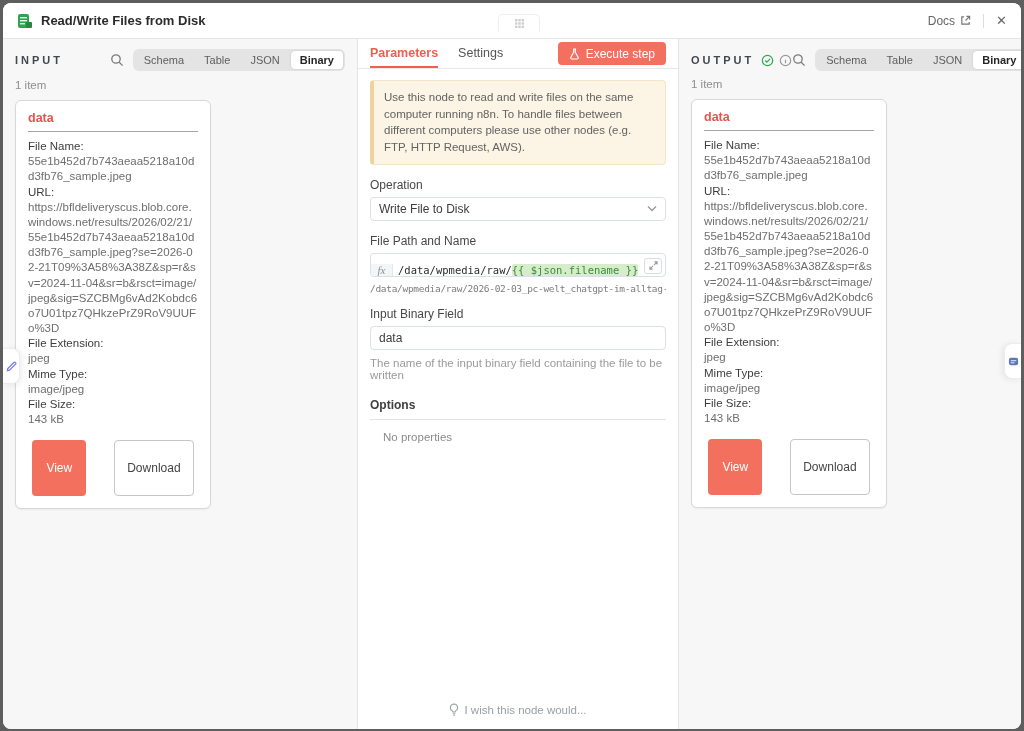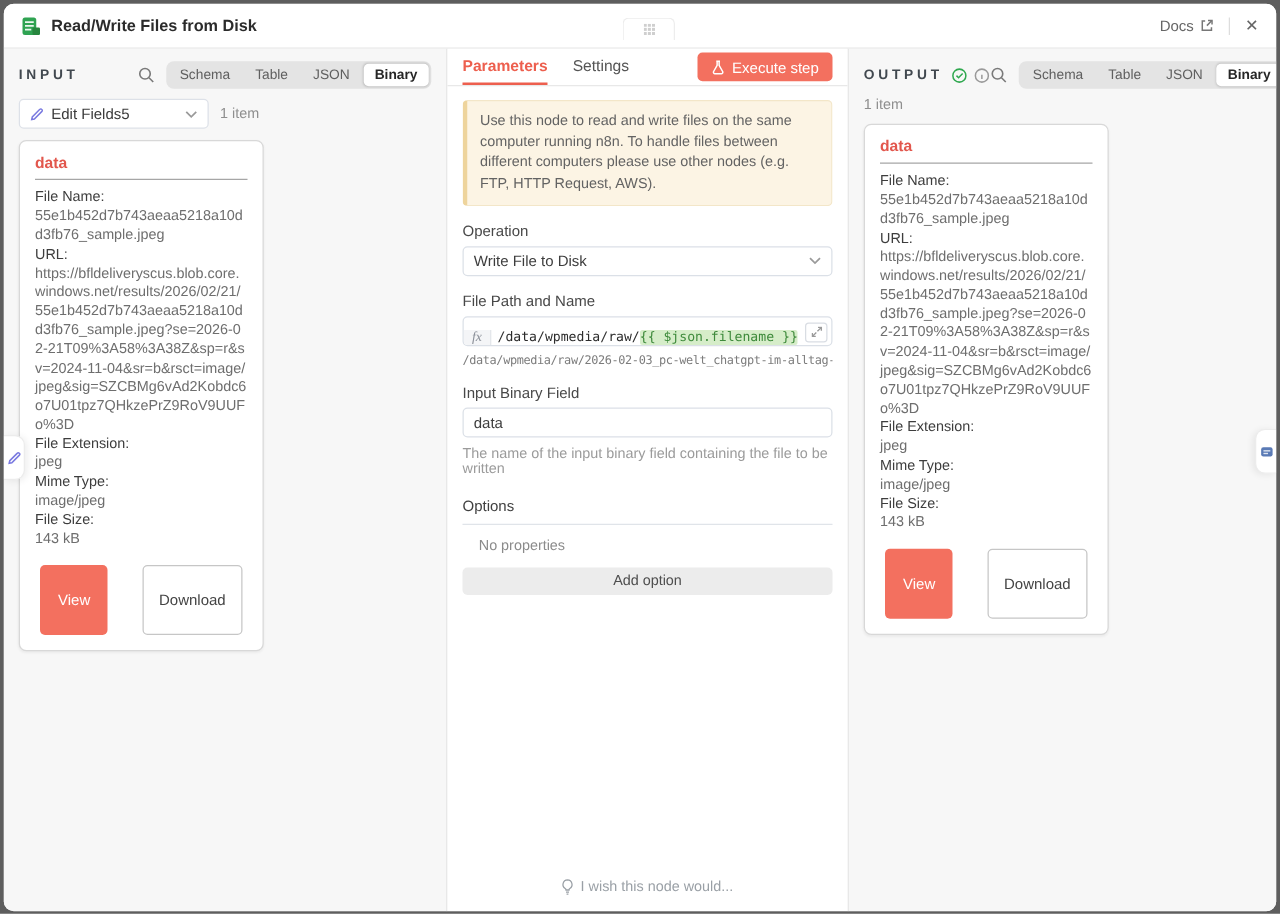--- a/index.html
+++ b/index.html
@@ -94,21 +94,21 @@
   .fxtext { font-family:"DejaVu Sans Mono", monospace; font-size:10.5px; color:#2c2c2c;
             display:flex; align-items:center; padding:0 5px; white-space:nowrap; overflow:hidden; }
   .fxexpr { background:#d6edc9; color:#3e8a3b; border-radius:2px; }
   .expand-btn { position:absolute; right:3px; top:4px; width:18px; height:16px; background:#fff;
                 border:1px solid #d9dde3; border-radius:3px; display:flex; align-items:center; justify-content:center; cursor:pointer; }
   .preview { font-family:"DejaVu Sans Mono", monospace; font-size:9.5px; letter-spacing:-0.3px;
              color:#7c7c7c; margin-top:6px; white-space:nowrap; overflow:hidden; }
   .txtbox { height:24px; border:1px solid #dbe0e7; border-radius:4px; background:#fff;
             display:flex; align-items:center; padding:0 8px; font-size:12px; color:#3d3d3d; cursor:text; }
   .hint { font-size:11.5px; color:#9b9b9b; margin-top:7px; }
-  .opts-hdr { font-size:12px; font-weight:400; color:#3f3f3f; margin-top:17px; padding-bottom:7px; border-bottom:1px solid #e0e4e9; }
+  .opts-hdr { font-size:12px; font-weight:700; color:#3f3f3f; margin-top:17px; padding-bottom:7px; border-bottom:1px solid #e0e4e9; }
   .no-props { font-size:11.5px; color:#8b8b8b; margin:11px 0 11px 13px; }
   .add-opt { width:100%; height:22px; background:#ececec; border:none; border-radius:4px;
              font-size:11.5px; color:#4e4e4e; cursor:pointer; font-family:inherit; }
   .wish { position:absolute; left:0; right:0; bottom:13px; display:flex; align-items:center;
           justify-content:center; gap:5px; font-size:11.5px; color:#9aa0a6; cursor:pointer; }
 
   
   .out-count { font-size:11.5px; color:#8e8e8e; margin-top:7px; }
 
   
@@ -167,33 +167,20 @@
             </svg>
         </span>
         <div class="tabset">
           <span class="tab">Schema</span>
           <span class="tab">Table</span>
           <span class="tab">JSON</span>
           <span class="tab active">Binary</span>
         </div>
       </div>
       <div class="selrow">
-        <div class="node-select">
-          <span>
-            <svg width="11" height="11" viewBox="0 0 12 12">
-                <path d="M1.5 10.5 2 8.2 8.6 1.6a1.1 1.1 0 0 1 1.6 0l.2.2a1.1 1.1 0 0 1 0 1.6L3.8 10 1.5 10.5z" fill="none" stroke="#7a7ae0" stroke-width="1.3"></path>
-              </svg>
-          </span>
-          <span class="lbl">Edit Fields5</span>
-          <span>
-            <svg width="10" height="7" viewBox="0 0 10 7" fill="none" stroke="#9a9a9a" stroke-width="1.4">
-                <path d="m1 1.5 4 4 4-4"></path>
-              </svg>
-          </span>
-        </div>
         <span class="count">1 item</span>
       </div>
 
       <div class="bcard">
         <div class="bkey">data</div>
         <hr class="bdiv">
         <div>
           <div class="blabel">File Name:</div>
           <div class="bvalue">55e1b452d7b743aeaa5218a10dd3fb76_sample.jpeg</div>
           <div class="blabel">URL:</div>
@@ -254,21 +241,20 @@
         <div class="preview">/data/wpmedia/raw/2026-02-03_pc-welt_chatgpt-im-alltag-16-las…</div>
 
         <div class="flabel">Input Binary Field</div>
         <div class="txtbox">
           <span>data</span>
         </div>
         <div class="hint">The name of the input binary field containing the file to be written</div>
 
         <div class="opts-hdr">Options</div>
         <div class="no-props">No properties</div>
-        <button class="add-opt">Add option</button>
 
         <div class="wish">
           <span>
             <svg width="10" height="13" viewBox="0 0 10 14" fill="none" stroke="#9aa0a6" stroke-width="1.1">
                 <path d="M5 1a4 4 0 0 1 2 7.4c-.5.3-.7.8-.7 1.3H3.7c0-.5-.2-1-.7-1.3A4 4 0 0 1 5 1z"></path>
                 <path d="M3.7 11.6h2.6M4.2 13.2h1.6"></path>
               </svg>
           </span>
           <span>I wish this node would...</span>
         </div>

